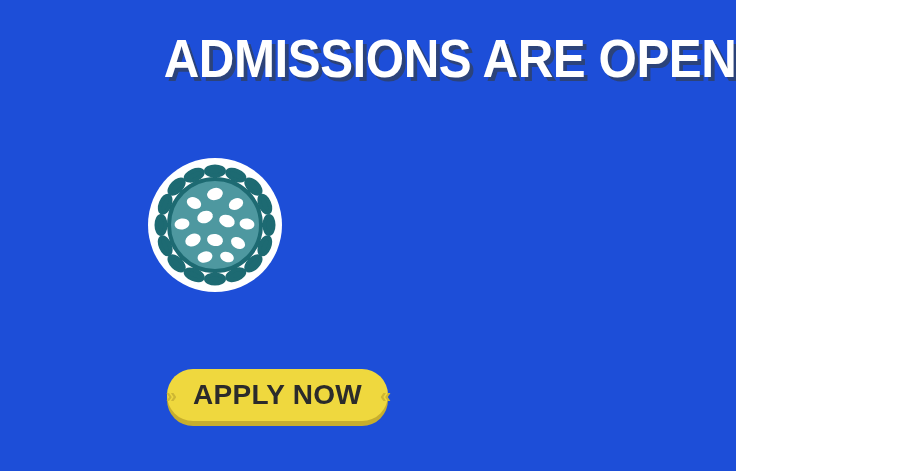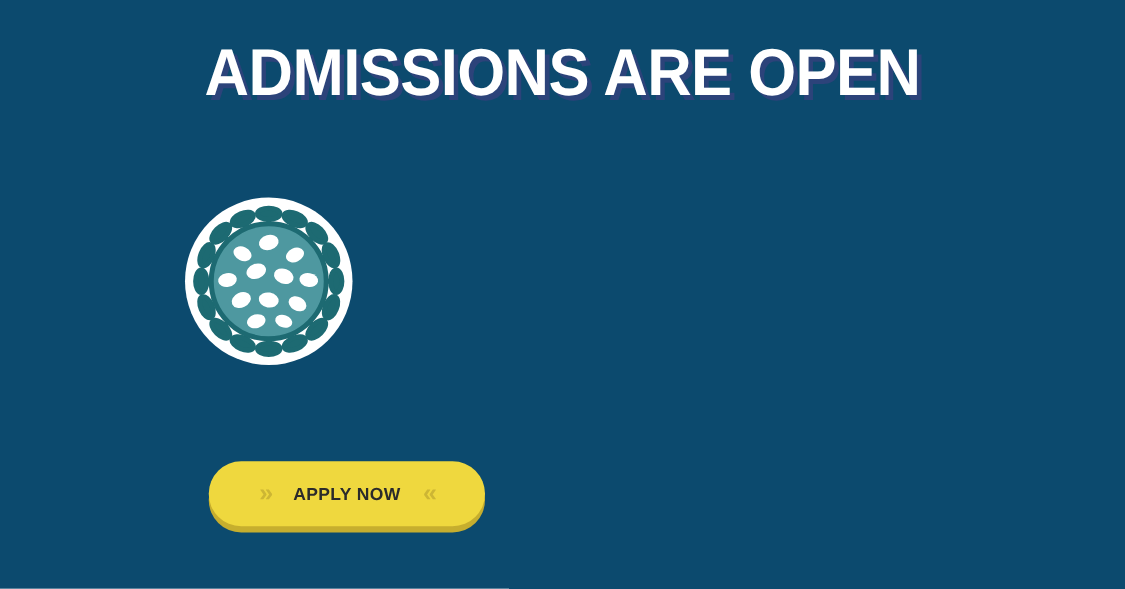--- a/index.html
+++ b/index.html
@@ -7,23 +7,23 @@
     padding: 0;
   }
   body {
     width: 900px;
     height: 471px;
     overflow: hidden;
     font-family: "Liberation Sans", sans-serif;
   }
   #banner {
     position: relative;
-    width: 900px;
+    width: 736px;
     height: 471px;
-    background: #0c4a6e;
+    background: #1d4ed8;
     overflow: hidden;
   }
 
   
   #headline {
     position: absolute;
     left: 0;
     top: 29px;
     width: 900px;
     text-align: center;
@@ -100,21 +100,21 @@
     font-size: 20px;
     font-weight: bold;
     line-height: 1;
     letter-spacing: -2px;
     user-select: none;
   }
   .cta-chev.left  { margin-right: 18px; margin-left: 6px; }
   .cta-chev.right { margin-left: 18px; margin-right: 6px; }
   #cta-label {
     color: #2b2b2b;
-    font-size: 14px;
+    font-size: 28px;
     font-weight: bold;
     letter-spacing: 0.3px;
     white-space: nowrap;
     user-select: none;
   }
 </style>
 </head>
 <body>
 
 <div id="banner">

